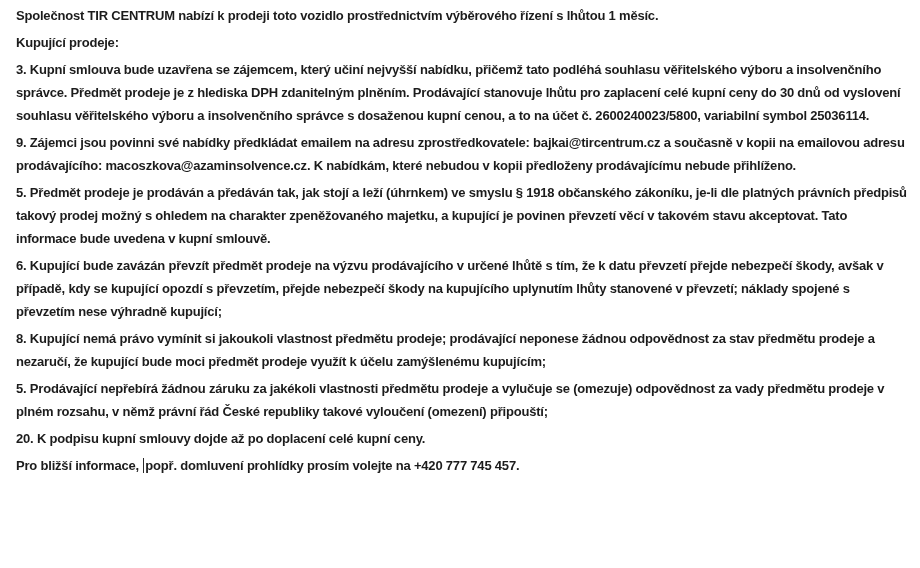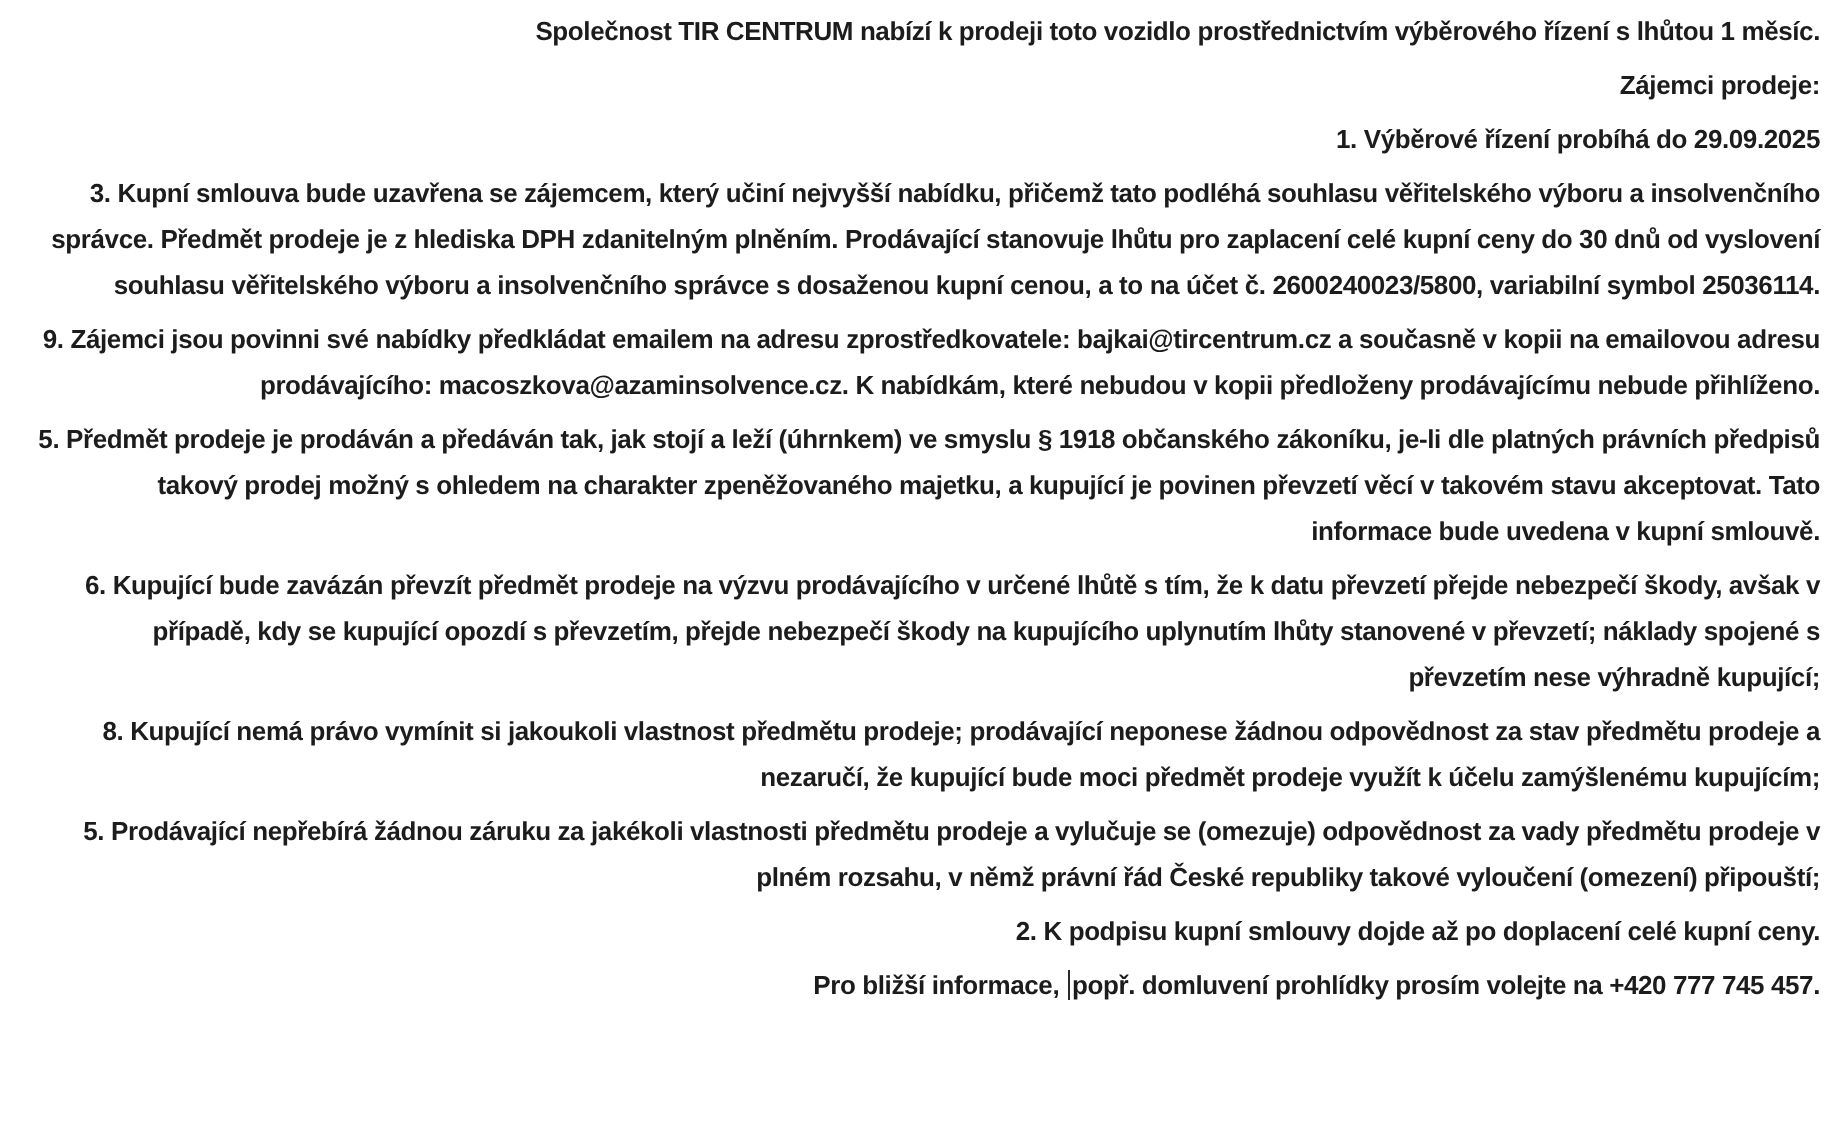--- a/index.html
+++ b/index.html
@@ -13,42 +13,40 @@
     width: 920px;
     height: 434px;
     padding: 4px 10px 0 16px;
     background: #ffffff;
     font-family: "Liberation Sans", "DejaVu Sans", sans-serif;
     font-weight: bold;
     font-size: 13px;
     letter-spacing: -0.2px;
     line-height: 23px;
     color: #1c1c1c;
-    text-align: right;
   }
   .para {
     margin: 0 0 4px 0;
   }
   .caret {
     display: inline-block;
     width: 1px;
     height: 15px;
     background: #2a2a2a;
     vertical-align: text-bottom;
     margin: 0 1px 0 1px;
   }
 </style>
 </head>
 <body>
 
 <div class="page">
   <p class="para">Společnost TIR CENTRUM nabízí k prodeji toto vozidlo prostřednictvím výběrového řízení s lhůtou 1 měsíc.</p>
-  <p class="para">Zájemci prodeje:</p>
-  <p class="para">1. Výběrové řízení probíhá do 29.09.2025</p>
+  <p class="para">Kupující prodeje:</p>
   <p class="para">3. Kupní smlouva bude uzavřena se zájemcem, který učiní nejvyšší nabídku, přičemž tato podléhá souhlasu věřitelského výboru a insolvenčního správce. Předmět prodeje je z hlediska DPH zdanitelným plněním. Prodávající stanovuje lhůtu pro zaplacení celé kupní ceny do 30 dnů od vyslovení souhlasu věřitelského výboru a insolvenčního správce s dosaženou kupní cenou, a to na účet č. 2600240023/5800, variabilní symbol 25036114.</p>
   <p class="para">9. Zájemci jsou povinni své nabídky předkládat emailem na adresu zprostředkovatele: bajkai@tircentrum.cz a současně v kopii na emailovou adresu prodávajícího: macoszkova@azaminsolvence.cz. K nabídkám, které nebudou v kopii předloženy prodávajícímu nebude přihlíženo.</p>
   <p class="para">5. Předmět prodeje je prodáván a předáván tak, jak stojí a leží (úhrnkem) ve smyslu § 1918 občanského zákoníku, je-li dle platných právních předpisů takový prodej možný s ohledem na charakter zpeněžovaného majetku, a kupující je povinen převzetí věcí v takovém stavu akceptovat. Tato informace bude uvedena v kupní smlouvě.</p>
   <p class="para">6. Kupující bude zavázán převzít předmět prodeje na výzvu prodávajícího v určené lhůtě s tím, že k datu převzetí přejde nebezpečí škody, avšak v případě, kdy se kupující opozdí s převzetím, přejde nebezpečí škody na kupujícího uplynutím lhůty stanovené v převzetí; náklady spojené s převzetím nese výhradně kupující;</p>
   <p class="para">8. Kupující nemá právo vymínit si jakoukoli vlastnost předmětu prodeje; prodávající neponese žádnou odpovědnost za stav předmětu prodeje a nezaručí, že kupující bude moci předmět prodeje využít k účelu zamýšlenému kupujícím;</p>
   <p class="para">5. Prodávající nepřebírá žádnou záruku za jakékoli vlastnosti předmětu prodeje a vylučuje se (omezuje) odpovědnost za vady předmětu prodeje v plném rozsahu, v němž právní řád České republiky takové vyloučení (omezení) připouští;</p>
-  <p class="para">2. K podpisu kupní smlouvy dojde až po doplacení celé kupní ceny.</p>
+  <p class="para">20. K podpisu kupní smlouvy dojde až po doplacení celé kupní ceny.</p>
   <p class="para"><span>Pro bližší informace, </span><span class="caret"></span><span>popř. domluvení prohlídky prosím volejte na +420 777 745 457.</span></p>
 </div>
 
 </body></html>

